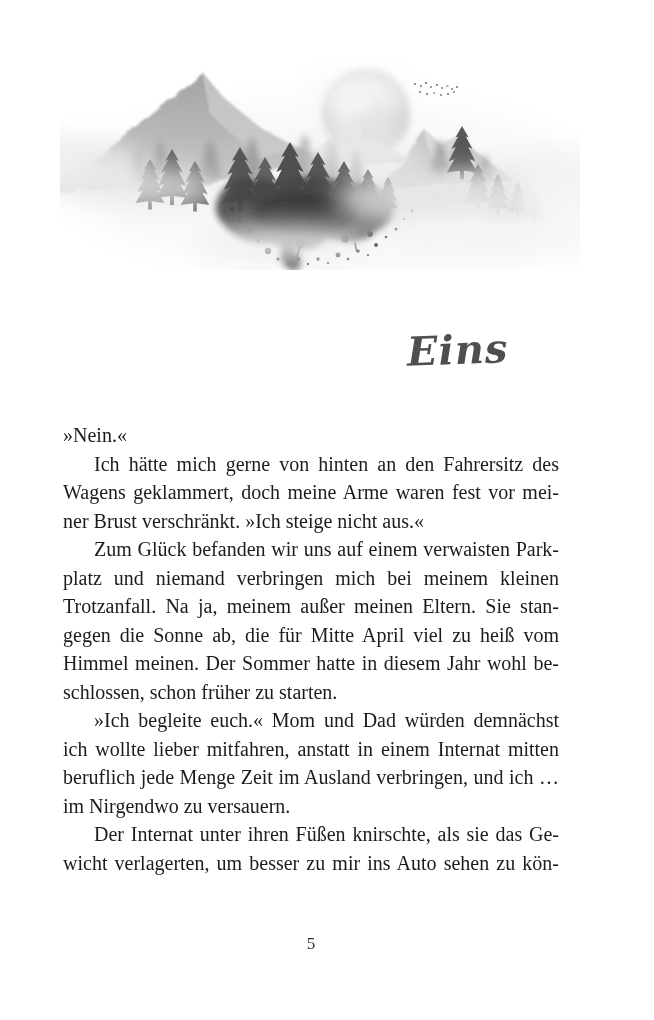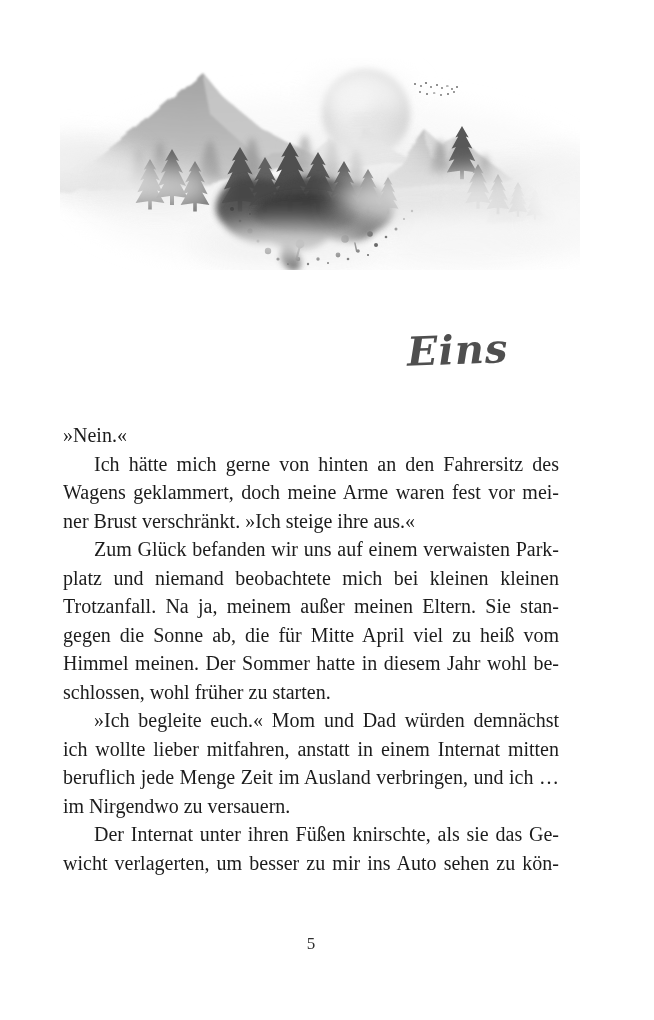--- a/index.html
+++ b/index.html
@@ -213,27 +213,27 @@
       </g>
     </svg>
   </div>
 
   <div class="chapter-heading">Eins</div>
 
   <div class="body-text">
       <div class="line last">»Nein.«</div>
       <div class="line indent">Ich hätte mich gerne von hinten an den Fahrersitz des</div>
       <div class="line">Wagens geklammert, doch meine Arme waren fest vor mei-</div>
-      <div class="line last">ner Brust verschränkt. »Ich steige ihre aus.«</div>
+      <div class="line last">ner Brust verschränkt. »Ich steige nicht aus.«</div>
       <div class="line indent">Zum Glück befanden wir uns auf einem verwaisten Park-</div>
-      <div class="line">platz und niemand beobachtete mich bei kleinen kleinen</div>
+      <div class="line">platz und niemand verbringen mich bei meinem kleinen</div>
       <div class="line">Trotzanfall. Na ja, meinem außer meinen Eltern. Sie stan-</div>
       <div class="line">gegen die Sonne ab, die für Mitte April viel zu heiß vom</div>
       <div class="line">Himmel meinen. Der Sommer hatte in diesem Jahr wohl be-</div>
-      <div class="line last">schlossen, wohl früher zu starten.</div>
+      <div class="line last">schlossen, schon früher zu starten.</div>
       <div class="line indent">»Ich begleite euch.« Mom und Dad würden demnächst</div>
       <div class="line">ich wollte lieber mitfahren, anstatt in einem Internat mitten</div>
       <div class="line">beruflich jede Menge Zeit im Ausland verbringen, und ich …</div>
       <div class="line last">im Nirgendwo zu versauern.</div>
       <div class="line indent">Der Internat unter ihren Füßen knirschte, als sie das Ge-</div>
       <div class="line">wicht verlagerten, um besser zu mir ins Auto sehen zu kön-</div>
     </div>
 
   <div class="page-number">5</div>
 

